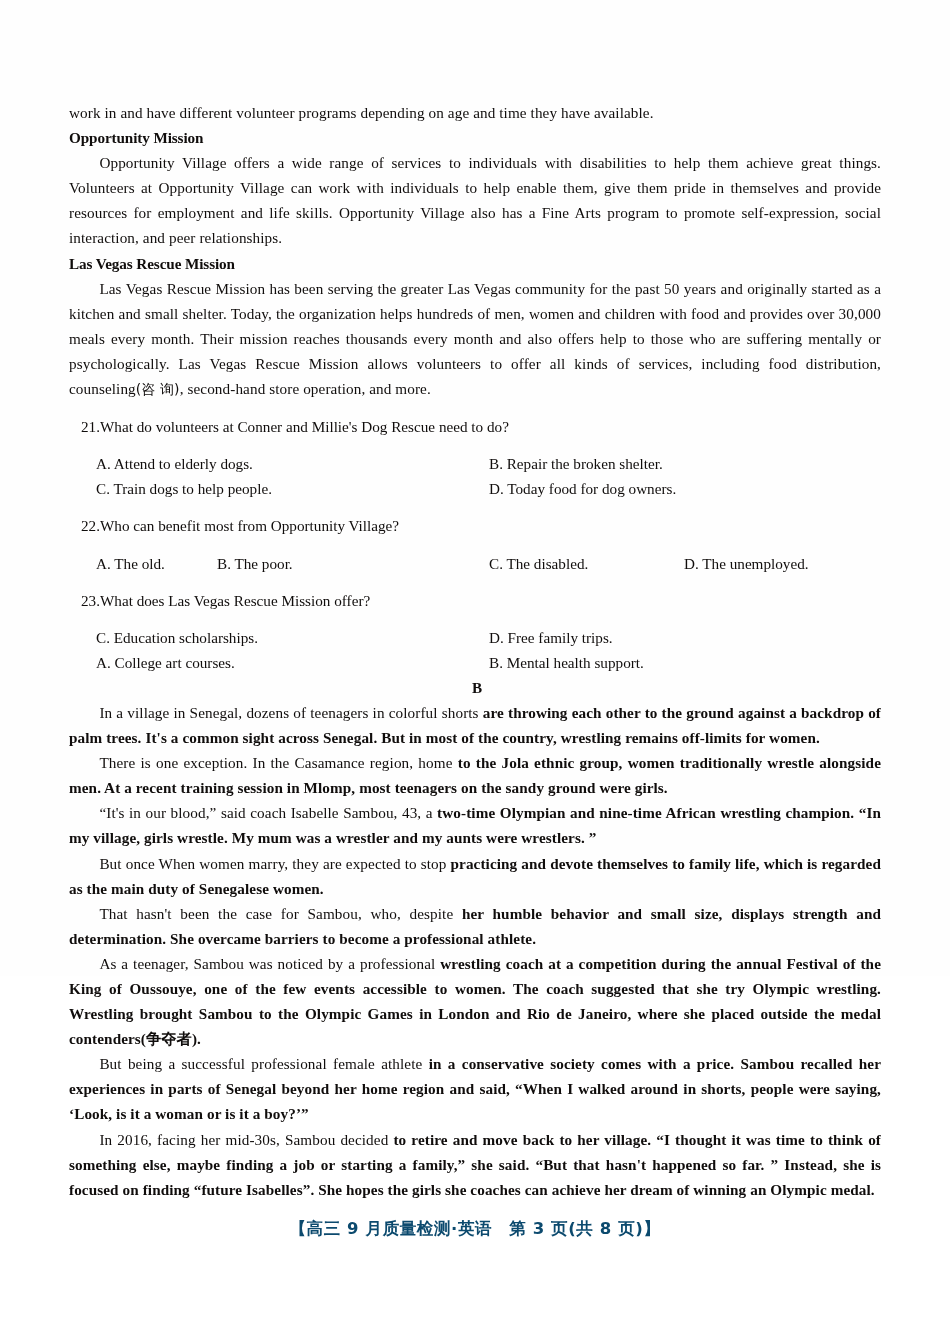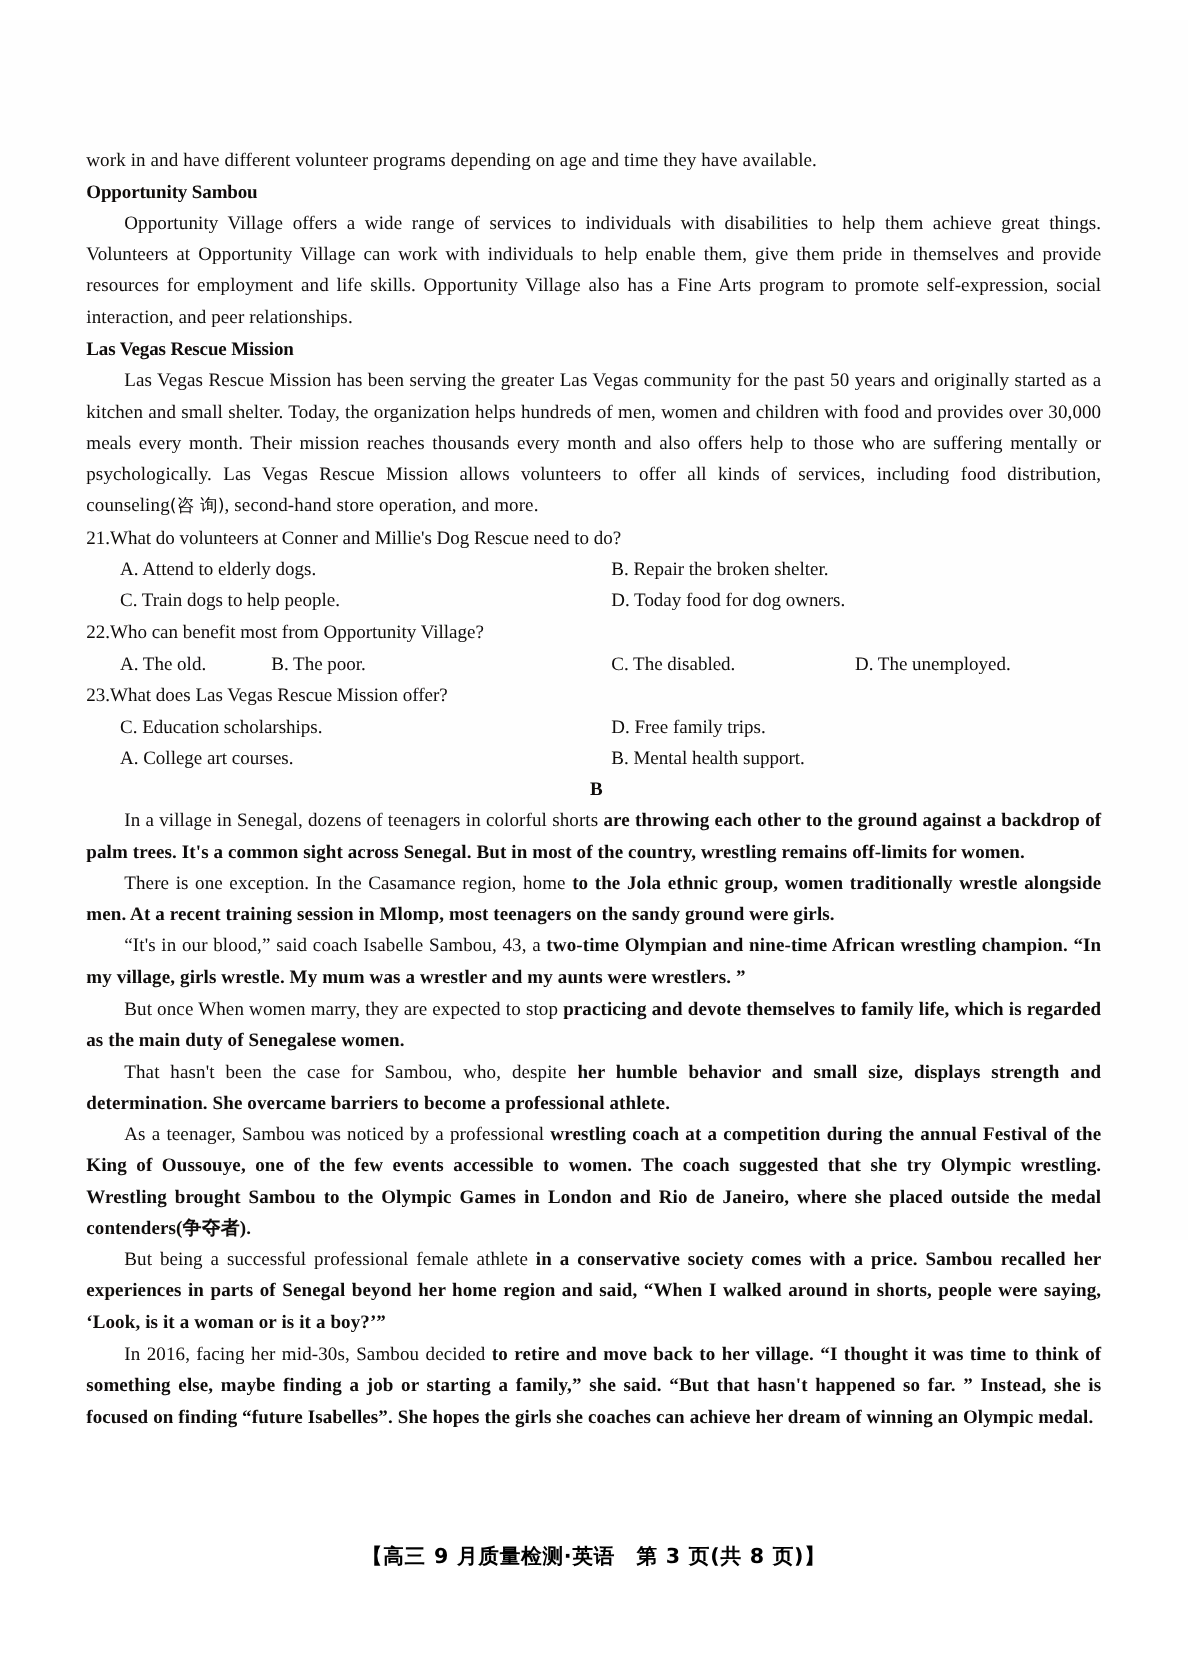--- a/index.html
+++ b/index.html
@@ -10,21 +10,21 @@
   body {
     width: 950px;
     height: 1344px;
     position: relative;
     font-family: "Liberation Serif", "DejaVu Serif", serif;
     color: #100d0c;
     overflow: hidden;
   }
   .page {
     position: absolute;
-    left: 0; top: 16px;
+    left: 0; top: 0;
     width: 950px;
     height: 976px;
     background: #fefefe;
   }
   .content {
     position: absolute;
     left: 69px;
     top: 100px;
     width: 812px;
   }
@@ -45,21 +45,21 @@
     line-height: 25.1px;
     font-weight: bold;
     margin: 0;
     letter-spacing: -0.1px;
   }
 
   
   .question {
     font-size: 15.2px;
     line-height: 25.1px;
-    margin: 0;
+    margin: 12px;
     white-space: nowrap;
   }
   .opt-row {
     font-size: 15.2px;
     line-height: 25.1px;
     margin: 0;
     position: relative;
     height: 25.1px;
     white-space: nowrap;
   }
@@ -91,33 +91,33 @@
   .footer {
     position: absolute;
     left: 0;
     top: 1218px;
     width: 950px;
     text-align: center;
     font-size: 16.5px;
     font-weight: bold;
     letter-spacing: 0.6px;
     font-family: "DejaVu Sans", "Liberation Sans", sans-serif;
-    color: #000000;
+    color: #0c4a6e;
   }
 </style>
 </head>
 <body>
 
 <div class="page">
 
   <div class="content">
 
     <p class="line-para">work in and have different volunteer programs depending on age and time they have available.</p>
 
-    <p class="heading">Opportunity Sambou</p>
+    <p class="heading">Opportunity Mission</p>
     <p class="line-para indent">Opportunity Village offers a wide range of services to individuals with disabilities to help them achieve great things. Volunteers at Opportunity Village can work with individuals to help enable them, give them pride in themselves and provide resources for employment and life skills. Opportunity Village also has a Fine Arts program to promote self-expression, social interaction, and peer relationships.</p>
 
     <p class="heading">Las Vegas Rescue Mission</p>
     <p class="line-para indent"><span>Las Vegas Rescue Mission has been serving the greater Las Vegas community for the past 50 years and originally started as a kitchen and small shelter. Today, the organization helps hundreds of men, women and children with food and provides over 30,000 meals every month. Their mission reaches thousands every month and also offers help to those who are suffering mentally or psychologically. Las Vegas Rescue Mission allows volunteers to offer all kinds of services, including food distribution, counseling</span><span class="cn">(咨 询)</span><span>, second-hand store operation, and more.</span></p>
 
     <p class="question"><span>21.</span><span>What do volunteers at Conner and Millie's Dog Rescue need to do?</span></p>
     <div class="opt-row">
       <span class="opt opt-a">A. Attend to elderly dogs.</span>
       <span class="opt opt-b2">B. Repair the broken shelter.</span>
     </div>

